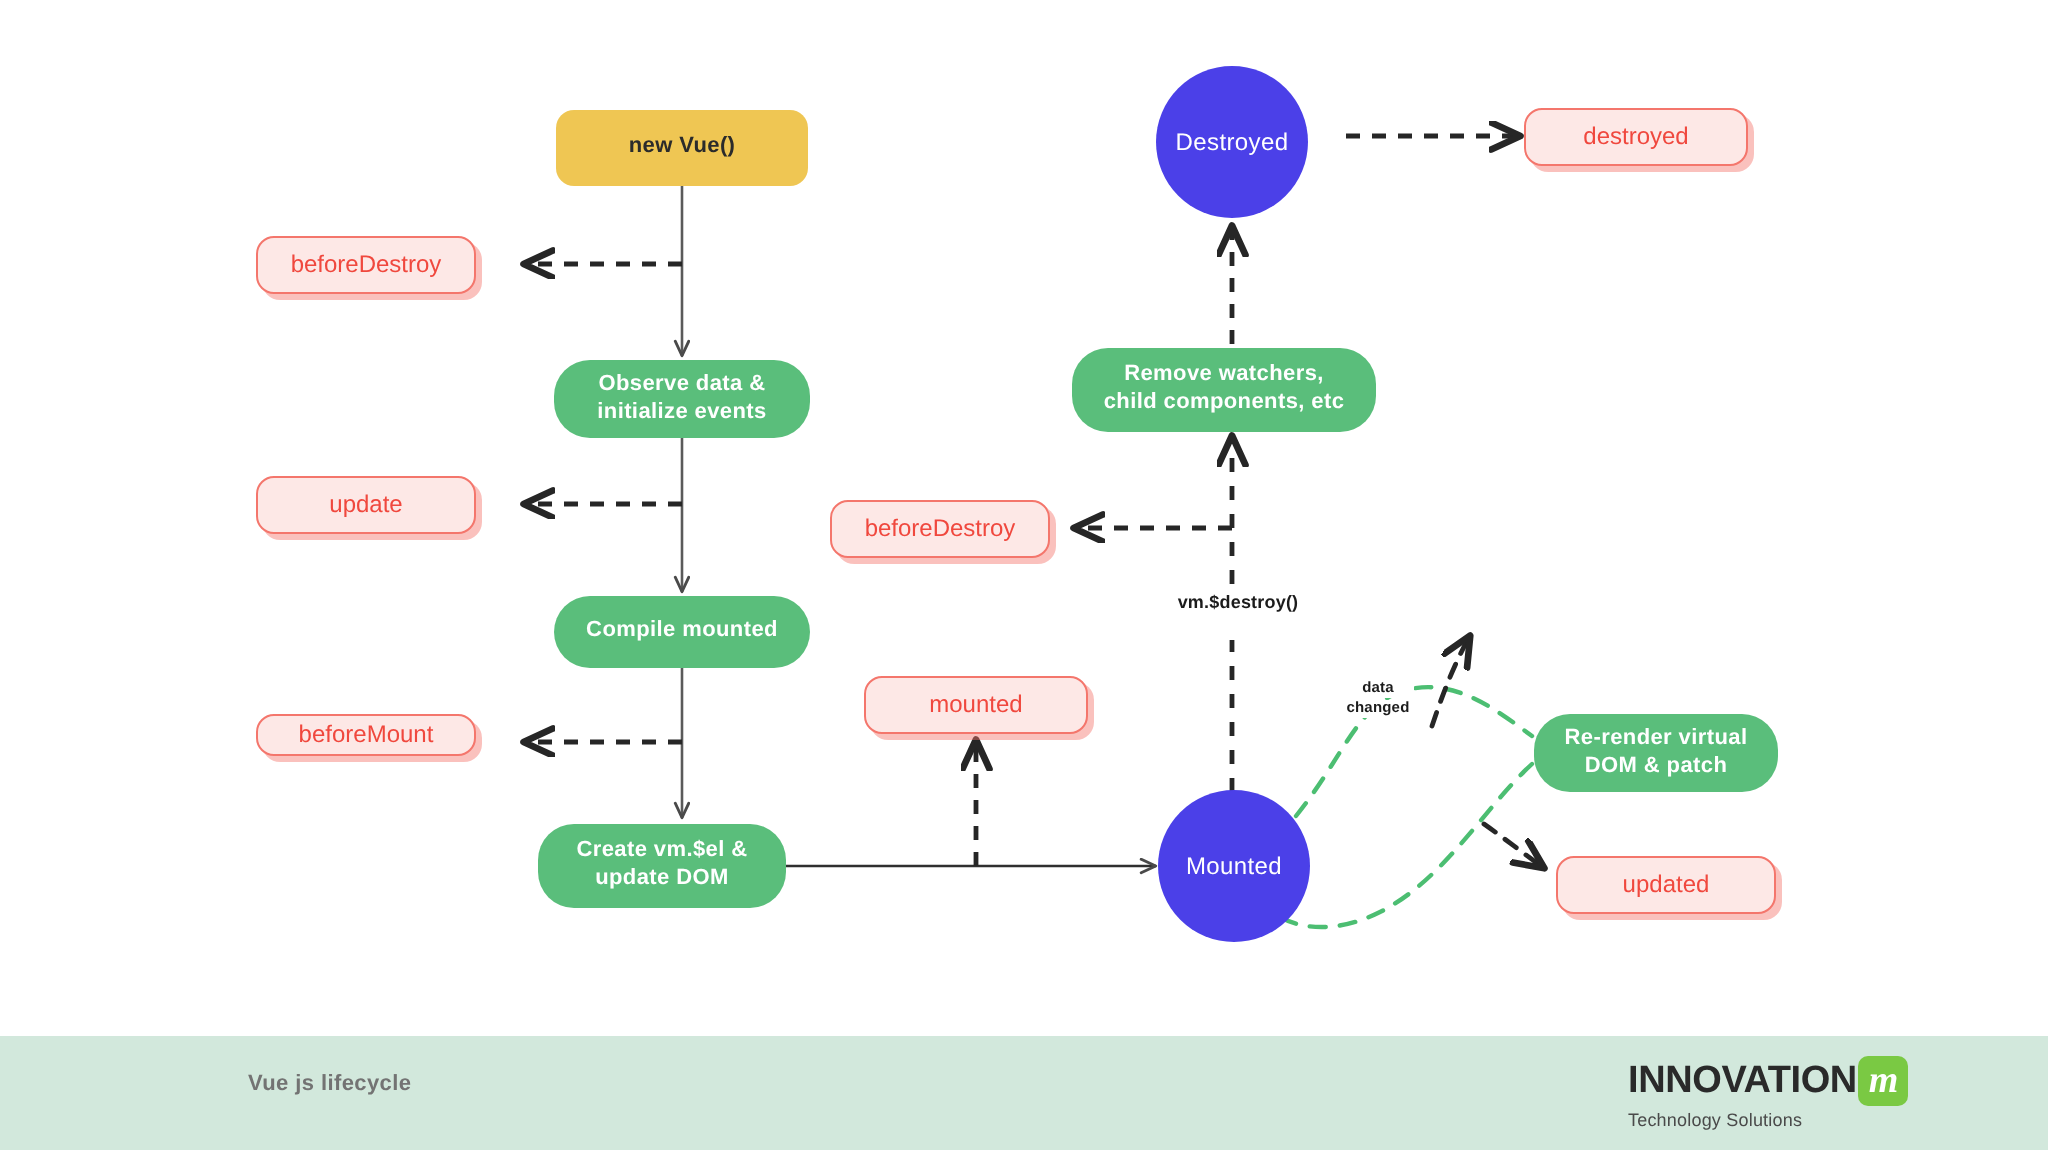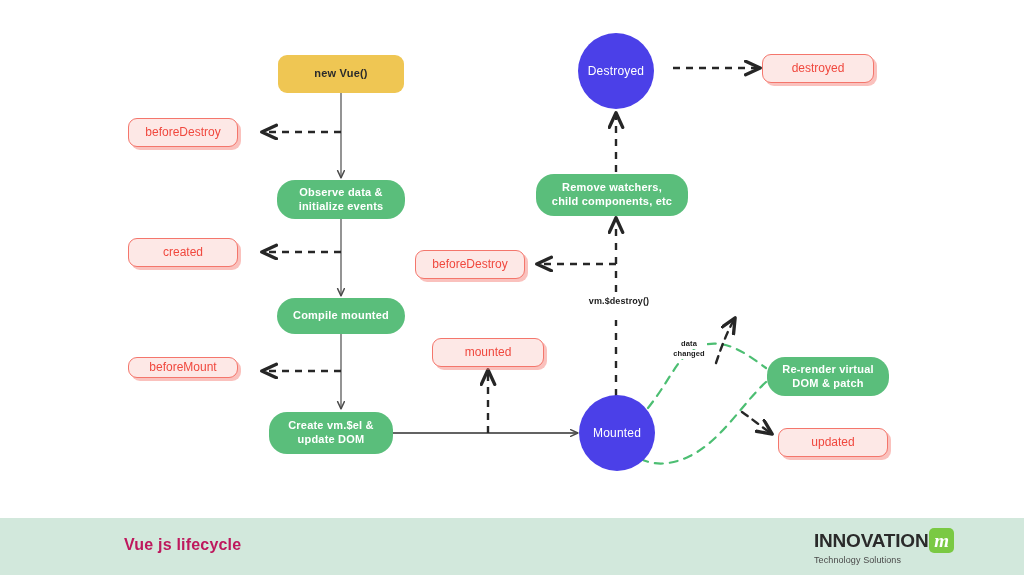--- a/index.html
+++ b/index.html
@@ -97,23 +97,23 @@
     left: 0;
     top: 518px;
     width: 1024px;
     height: 57px;
     background: #D2E8DC;
   }
   #footer-title {
     position: absolute;
     left: 124px;
     top: 536px;
-    font-size: 16px;
-    font-weight: bold;
-    color: #be185d;
+    font-size: 11px;
+    font-weight: bold;
+    color: #737373;
     letter-spacing: .2px;
   }
   #logo {
     position: absolute;
     right: 70px;
     top: 528px;
     width: 140px;
     height: 38px;
   }
   #logo-row {
@@ -196,21 +196,21 @@
     <path d="M 742,412 C 752,419 762,427 772,434" fill="none" stroke="#262626" stroke-width="2.4" stroke-dasharray="7,6" stroke-linecap="round" marker-end="url(#ah-dark)"></path>
   </svg>
 
   <div class="node box-amber" style="left:278px; top:55px; width:126px; height:38px;">new Vue()</div>
 
   <div class="node box-pink" style="left:128px; top:118px; width:110px; height:29px;">beforeDestroy</div>
 
   <div class="node box-green" style="left:277px; top:180px; width:128px; height:39px; white-space:pre-line;">Observe data &amp;
 initialize events</div>
 
-  <div class="node box-pink" style="left:128px; top:238px; width:110px; height:29px;">created</div>
+  <div class="node box-pink" style="left:128px; top:238px; width:110px; height:29px;">update</div>
 
   <div class="node box-green" style="left:277px; top:298px; width:128px; height:36px;">Compile mounted</div>
 
   <div class="node box-pink" style="left:128px; top:357px; width:110px; height:21px;">beforeMount</div>
 
   <div class="node box-green" style="left:269px; top:412px; width:124px; height:42px; white-space:pre-line;">Create vm.$el &amp;
 update DOM</div>
 
   <div class="node box-pink" style="left:432px; top:338px; width:112px; height:29px;">mounted</div>
 

